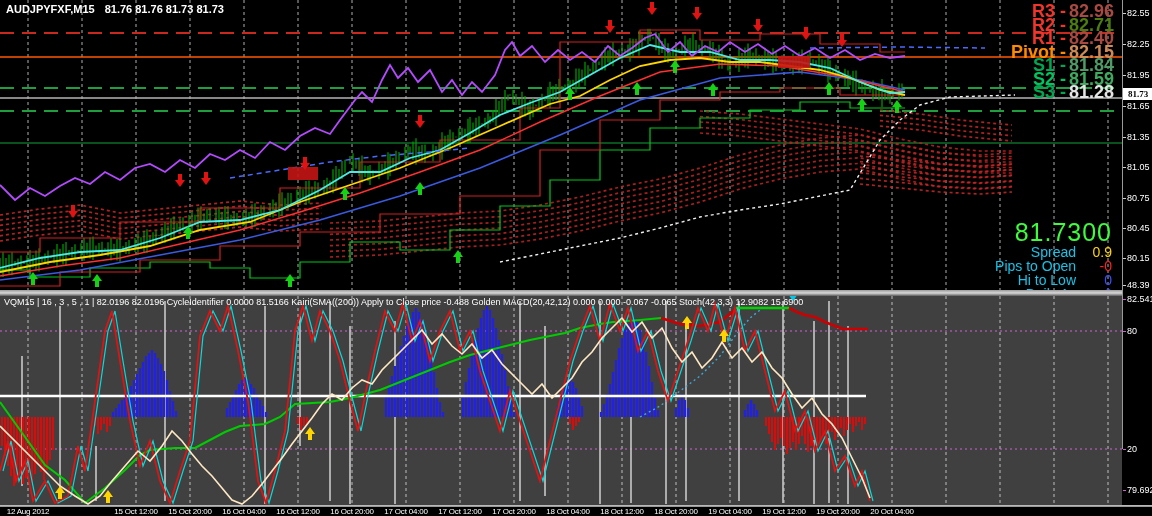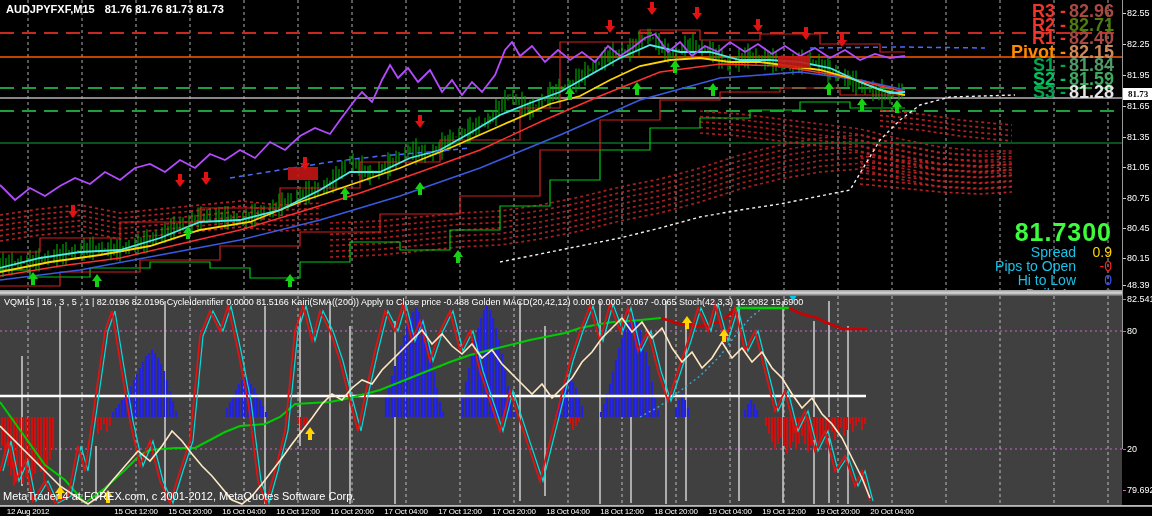--- a/index.html
+++ b/index.html
@@ -11,21 +11,21 @@
   #sep1{top:290px;height:6px;}
   #sep2{top:505px;height:2px;}
   svg{position:absolute;left:0;top:0;}
   #chart-title{position:absolute;left:6px;top:3px;color:#fff;font-size:11px;font-weight:bold;z-index:6;white-space:nowrap;}
   #chart-title .ohlc{margin-left:10px;font-weight:bold;}
   #pivot-block{position:absolute;right:8px;top:5px;z-index:5;}
   .pivot-row{display:flex;justify-content:flex-end;line-height:13.5px;font-size:18px;font-weight:bold;white-space:nowrap;margin-left:16px;}
   .pivot-row .pl{text-align:right;}
   .pivot-row .pv{width:48px;text-align:right;}
   #quote-block{position:absolute;right:10px;top:219px;z-index:5;text-align:right;}
-  #quote-price{font-size:25px;font-weight:bold;color:#3dfb3d;line-height:26px;letter-spacing:1px;}
+  #quote-price{font-size:25px;font-weight:normal;color:#3dfb3d;line-height:26px;letter-spacing:1px;}
   .q-row{line-height:14px;font-size:14px;font-weight:normal;white-space:nowrap;}
   .q-row .ql{color:#17c3e8;}
   .q-row .qv{display:inline-block;width:36px;text-align:right;}
   #lower-header{position:absolute;left:4px;top:1px;color:#fff;font-size:9px;z-index:6;white-space:nowrap;}
   #footer-credit{position:absolute;left:3px;top:194px;color:#fff;font-size:11px;z-index:6;white-space:nowrap;}
   #axis-col{position:absolute;left:1122px;top:0;width:30px;height:449px;background:#000;border-left:1px solid #9a9a9a;}
   .ax-label{position:absolute;left:4px;color:#fff;font-size:9px;white-space:nowrap;transform:translateY(-50%);}
   .ax-tick{position:absolute;left:0;width:3px;height:1px;background:#cfcfcf;}
   #price-box{position:absolute;left:0;width:30px;height:12px;background:#fff;color:#000;
     font-size:9px;font-weight:bold;text-align:center;line-height:12px;z-index:4;transform:translateY(-50%);}
@@ -724,21 +724,20 @@
         <polyline points="0,175 8,145 16,185 25,165 33,205 45,185 55,207 68,200 78,150 85,175 95,105 105,35 112,15 120,65 130,125 140,170 150,145 160,185 170,207 180,175 190,145 200,40 210,15 220,35 228,10 238,55 248,105 258,185 266,207 275,175 285,135 295,35 303,10 312,45 320,15 330,35 340,65 350,105 358,135 366,95 375,55 385,15 395,35 403,8 412,45 420,25 430,65 440,35 450,15 460,55 470,35 480,75 490,105 500,135 510,95 520,125 530,155 540,185 550,145 560,105 570,65 580,35 590,10 600,45 610,8 620,35 628,12 638,55 648,35 658,75 668,105 678,75 688,45 698,12 708,35 715,8 725,45 735,12 745,55 755,35 765,75 775,115 785,95 795,135 805,115 815,155 825,135 835,175 845,160 855,190 862,175 870,205" fill="none" stroke="#e01212" stroke-width="1.8"></polyline>
         <polyline points="0,130 15,145 30,160 45,175 60,190 75,200 88,208 100,200 112,185 125,170 138,155 150,165 162,150 172,135 182,145 192,158 202,170 212,180 222,192 232,204 242,208 252,200 262,188 272,175 282,162 292,148 302,135 312,122 322,108 332,98 342,104 352,92 362,84 372,88 382,74 392,64 402,54 412,44 422,34 432,48 442,38 452,50 462,58 472,48 482,62 492,54 502,68 512,78 522,88 532,98 542,88 552,102 562,92 572,82 582,66 592,56 602,42 612,32 622,22 632,36 642,26 652,42 662,32 672,52 682,66 692,56 702,72 712,62 722,46 732,62 742,52 752,66 762,56 772,72 782,82 792,98 802,112 812,102 822,118 832,128 842,142 852,162 862,182 870,202" fill="none" stroke="#ffe9c4" stroke-width="1.6"></polyline>
         <path d="M 60 190 l -5 7 l 3 0 l 0 6 l 4 0 l 0 -6 l 3 0 z" fill="#ffd400"></path>
         <path d="M 108 194 l -5 7 l 3 0 l 0 6 l 4 0 l 0 -6 l 3 0 z" fill="#ffd400"></path>
         <path d="M 310 131 l -5 7 l 3 0 l 0 6 l 4 0 l 0 -6 l 3 0 z" fill="#ffd400"></path>
         <path d="M 687 20 l -5 7 l 3 0 l 0 6 l 4 0 l 0 -6 l 3 0 z" fill="#ffd400"></path>
         <path d="M 724 33 l -5 7 l 3 0 l 0 6 l 4 0 l 0 -6 l 3 0 z" fill="#ffd400"></path>
         <path d="M 793 5 l -5 -7 l 3 0 l 0 -6 l 4 0 l 0 6 l 3 0 z" fill="#00c8e8"></path>
       </svg>
     <div id="lower-header">VQM15 | 16 , 3 , 5 , 1 | 82.0196 82.0196  CycleIdentifier 0.0000 81.5166  Kairi(SMA((200)) Apply to Close price -0.488  Golden MACD(20,42,12) 0.000 0.000 -0.067 -0.065  Stoch(42,3,3) 12.9082 15.6900</div>
-    <div id="footer-credit">MetaTrader 4 at FOREX.com, c 2001-2012, MetaQuotes Software Corp.</div>
   </div>
 
   <div class="sep" id="sep2"></div>
 
   <div id="axis-col">
       <div class="ax-tick" style="top: 13px;"></div>
       <div class="ax-label" style="top: 13px;">82.55</div>
       <div class="ax-tick" style="top: 44px;"></div>
       <div class="ax-label" style="top: 44px;">82.25</div>
       <div class="ax-tick" style="top: 75px;"></div>

